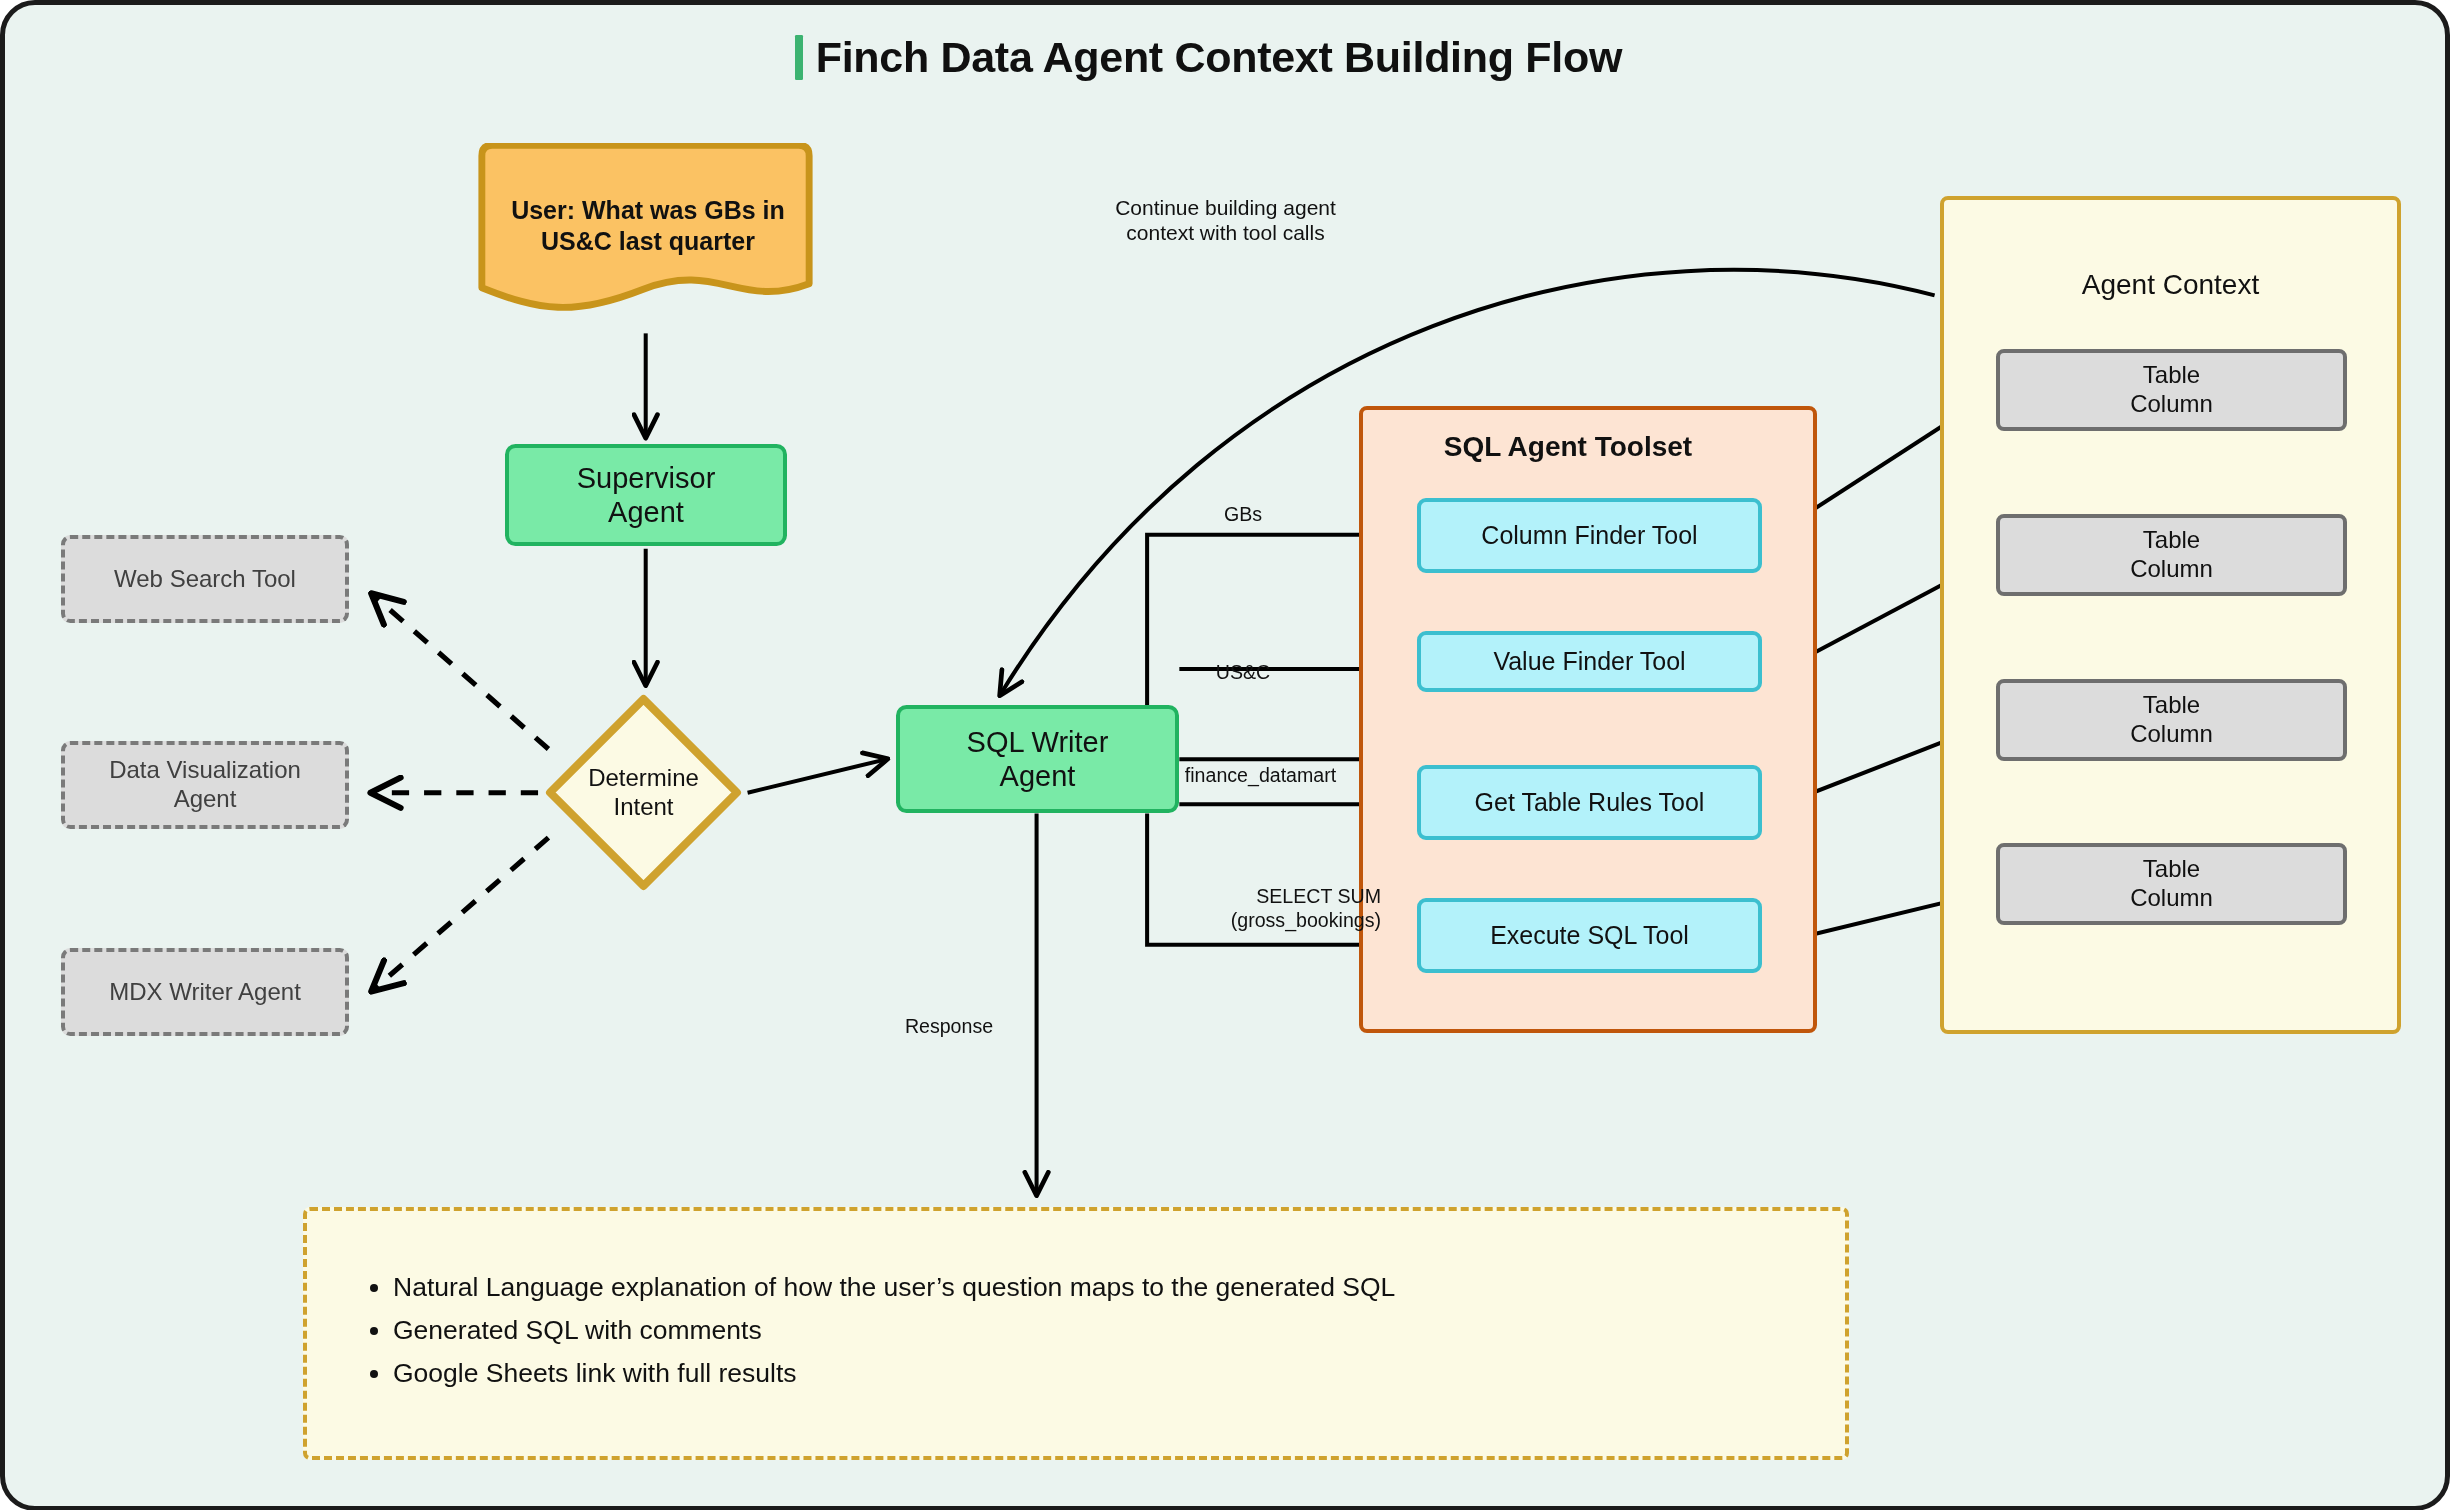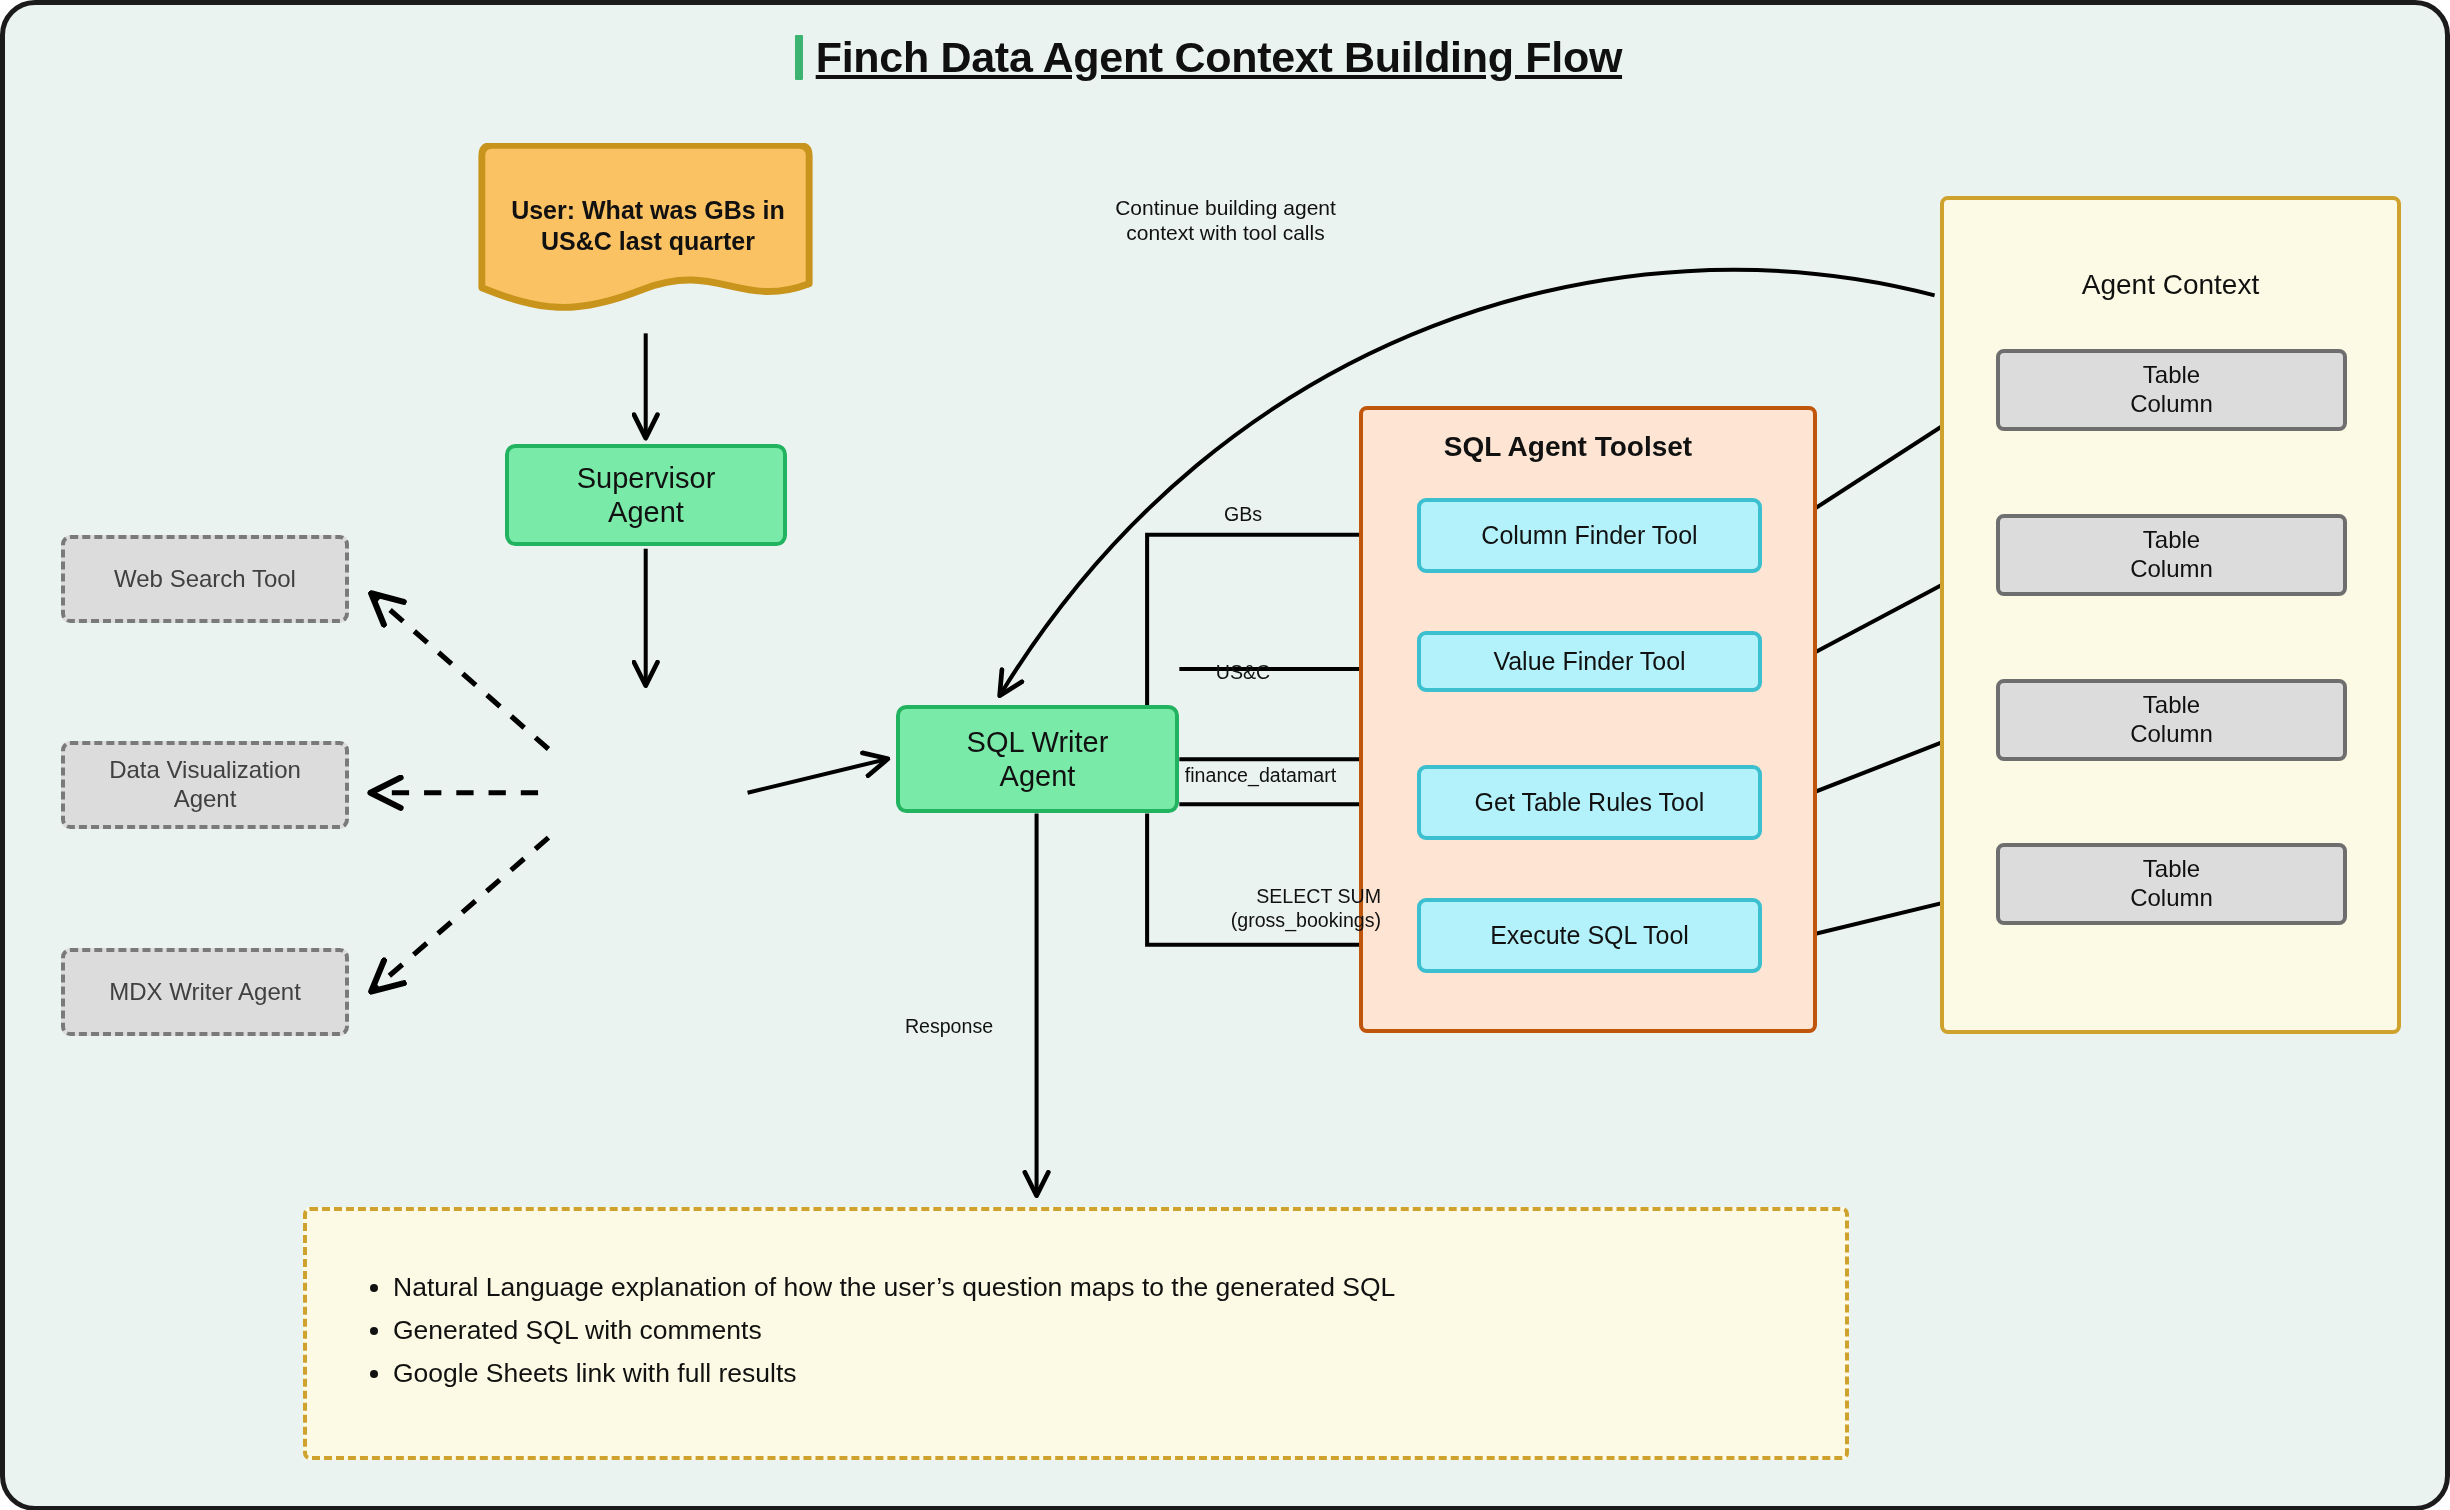--- a/index.html
+++ b/index.html
@@ -43,21 +43,20 @@
     height: 45px;
     background: #3cb371;
     border-radius: 1.2px;
   }
   .title-text {
     font-size: 43px;
     font-weight: bold;
     color: #101010;
     letter-spacing: -0.3px;
     white-space: nowrap;
-    text-decoration: underline;
   }
 
   
   .node {
     position: absolute;
     box-sizing: border-box;
     display: flex;
     align-items: center;
     justify-content: center;
     text-align: center;
@@ -286,20 +285,27 @@
                C 470 290 430 205 300 255
                C 180 302 120 292 20 252 Z" fill="#fbc263" stroke="#c8941b" stroke-width="12" stroke-linejoin="round"></path>
     </svg>
   </div>
   <div class="doc-label" style="white-space: pre-line;">User: What was GBs in
 US&amp;C last quarter</div>
 
   <div class="node green-box" id="supervisor-agent" style="white-space: pre-line;">Supervisor
 Agent</div>
 
+  <div id="determine-intent-wrap">
+    <svg class="diamond-svg" width="203" height="203" viewBox="0 0 352 352" xmlns="http://www.w3.org/2000/svg">
+      <path d="M 176 14 L 338 176 L 176 338 L 14 176 Z" fill="#fcfae4" stroke="#cfa22e" stroke-width="14" stroke-linejoin="round"></path>
+    </svg>
+    <div id="determine-intent-label" style="white-space: pre-line;">Determine
+Intent</div>
+  </div>
 
   <div class="node gray-dashed" id="web-search-tool">Web Search Tool</div>
   <div class="node gray-dashed" id="data-viz-agent" style="white-space: pre-line;">Data Visualization
 Agent</div>
   <div class="node gray-dashed" id="mdx-writer-agent">MDX Writer Agent</div>
 
   <div class="node green-box" id="sql-writer-agent" style="white-space: pre-line;">SQL Writer
 Agent</div>
 
   <div id="sql-toolset"></div>

